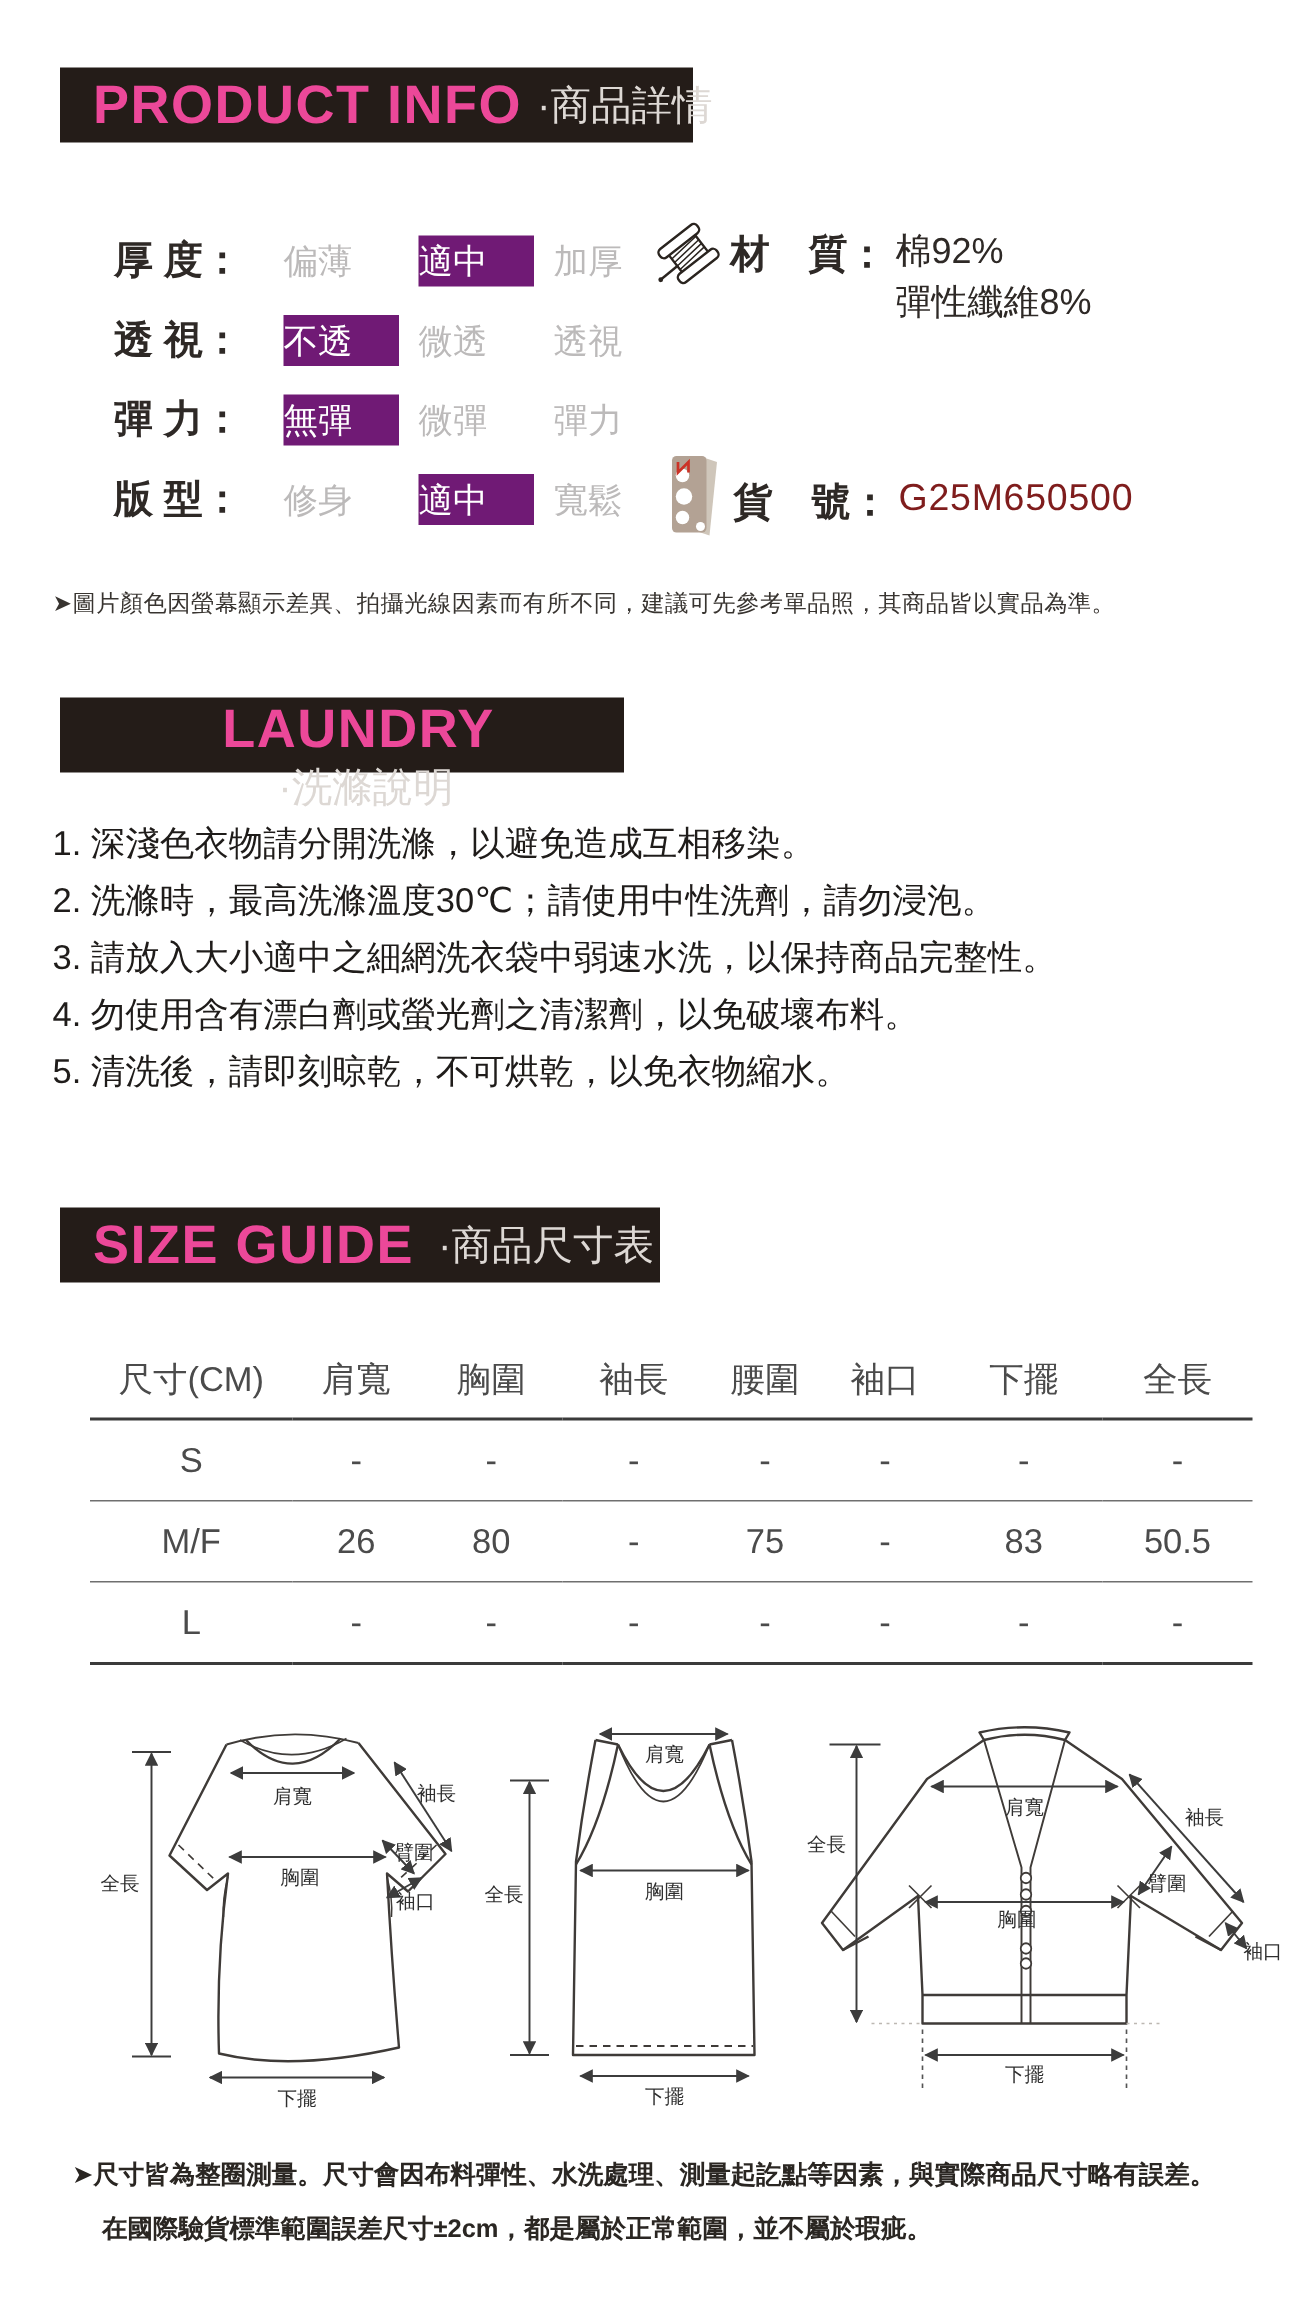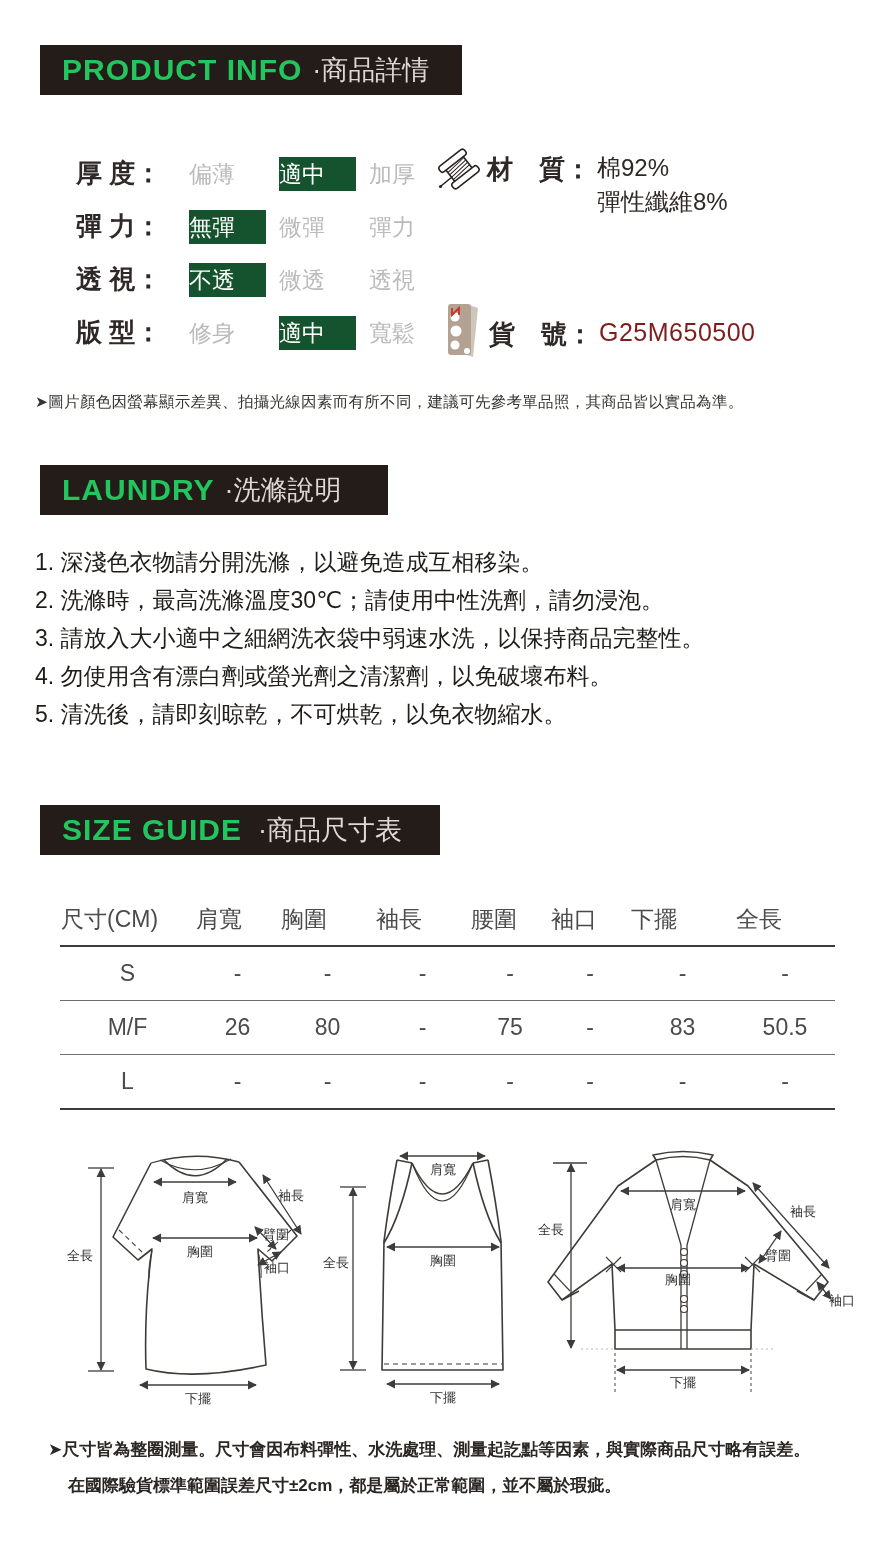--- a/index.html
+++ b/index.html
@@ -1,42 +1,42 @@
 <!DOCTYPE html>
 <html><head>
 <meta charset="utf-8">
 <style>
   html,body{margin:0;padding:0;background:#fff;}
   .page{position:relative;width:875px;height:1545px;background:#fff;overflow:hidden;
         font-family:"Liberation Sans","DejaVu Sans",sans-serif;color:#2b2724;}
   .sec-header{position:absolute;height:50px;background:#241c18;color:#fff;
               display:flex;align-items:center;padding:0 0 0 22px;box-sizing:border-box;}
-  .sec-header .en{font-weight:bold;font-size:30px;letter-spacing:1px;color:#22c55e;white-space:nowrap;}
+  .sec-header .en{font-weight:bold;font-size:36px;letter-spacing:1px;color:#ec4899;white-space:nowrap;}
   .sec-header .zh{font-size:27px;color:#ddd8d4;margin-left:10px;font-weight:400;white-space:nowrap;}
   
   .attrs{position:absolute;left:35px;top:147px;}
   .attr-row{display:flex;align-items:center;height:53px;}
   .attr-label{width:100px;font-size:26px;font-weight:600;color:#2e2926;white-space:nowrap;margin-left:41px;}
   .opt{width:77px;height:34px;line-height:34px;text-align:left;font-size:23px;
        color:#bcbaba;margin-left:13px;white-space:nowrap;}
-  .opt.selected{background:#14532d;color:#ffffff;}
+  .opt.selected{background:#701a75;color:#ffffff;}
   
   .material{position:absolute;left:437px;top:148px;display:flex;align-items:flex-start;}
   .material .lab,.itemno .lab{font-size:26px;font-weight:600;color:#2e2926;margin:4px 6px 0 6px;white-space:nowrap;}
   .material .val{font-size:24px;color:#2e2926;line-height:34px;margin-top:3px;}
   .itemno{position:absolute;left:443px;top:300px;display:flex;align-items:center;}
   .itemno .val{font-size:25px;color:#7f1d1d;letter-spacing:0.5px;}
   .note1{position:absolute;left:35px;top:392px;font-size:15.5px;color:#383430;letter-spacing:0.3px;}
   
   .laundry-list{position:absolute;left:35px;top:543px;font-size:23px;color:#1f1c1a;}
   .laundry-list div{height:38px;line-height:38px;white-space:nowrap;}
   
   .size-table{position:absolute;left:60px;top:893px;width:775px;border-collapse:collapse;
               font-size:23px;color:#4b4b4b;}
-  .size-table th{font-weight:normal;height:50px;border-bottom:2px solid #3b3b3b;text-align:left;}
+  .size-table th{font-weight:normal;height:50px;border-bottom:2px solid #3b3b3b;text-align:center;}
   .size-table td{height:51px;text-align:center;}
   .size-table tr.inner td{border-bottom:1px solid #6f6f6f;}
   .size-table tr.last td{border-bottom:2px solid #3b3b3b;}
   .diagram{position:absolute;}
   .note2{position:absolute;left:48px;top:1432px;font-size:17px;font-weight:600;color:#2a2622;}
   .note2 div{height:36px;line-height:36px;white-space:nowrap;}
   .note2 .l2{padding-left:20px;}
   svg text{font-family:"Liberation Sans","DejaVu Sans",sans-serif;}
 </style>
 </head>
@@ -50,30 +50,30 @@
   </div>
 
   <div class="attrs">
     <div class="attr-row">
       <span class="attr-label">厚 度：</span>
       <span class="opt">偏薄</span>
       <span class="opt selected">適中</span>
       <span class="opt">加厚</span>
     </div>
     <div class="attr-row">
+      <span class="attr-label">透 視：</span>
+      <span class="opt selected">不透</span>
+      <span class="opt">微透</span>
+      <span class="opt">透視</span>
+    </div>
+    <div class="attr-row">
       <span class="attr-label">彈 力：</span>
       <span class="opt selected">無彈</span>
       <span class="opt">微彈</span>
       <span class="opt">彈力</span>
-    </div>
-    <div class="attr-row">
-      <span class="attr-label">透 視：</span>
-      <span class="opt selected">不透</span>
-      <span class="opt">微透</span>
-      <span class="opt">透視</span>
     </div>
     <div class="attr-row">
       <span class="attr-label">版 型：</span>
       <span class="opt">修身</span>
       <span class="opt selected">適中</span>
       <span class="opt">寬鬆</span>
     </div>
   </div>
 
   <div class="material">
@@ -107,21 +107,21 @@
         <path d="M9,8 L9,15 L16,8 L16,15" stroke="#cc3226" stroke-width="1.8" fill="none"></path>
         <circle cx="24" cy="51" r="3" fill="#fff"></circle>
       </svg>
     </span>
     <span class="lab">貨　號：</span>
     <span class="val">G25M650500</span>
   </div>
 
   <div class="note1">➤圖片顏色因螢幕顯示差異、拍攝光線因素而有所不同，建議可先參考單品照，其商品皆以實品為準。</div>
 
-  <div class="sec-header" style="left:40px;top:465px;width:348px;">
+  <div class="sec-header" style="left:40px;top:465px;width:376px;flex-direction:column;">
     <span class="en">LAUNDRY</span>
     <span class="zh">·洗滌說明</span>
   </div>
 
   <div class="laundry-list">
     <div>1. 深淺色衣物請分開洗滌，以避免造成互相移染。</div>
     <div>2. 洗滌時，最高洗滌溫度30℃；請使用中性洗劑，請勿浸泡。</div>
     <div>3. 請放入大小適中之細網洗衣袋中弱速水洗，以保持商品完整性。</div>
     <div>4. 勿使用含有漂白劑或螢光劑之清潔劑，以免破壞布料。</div>
     <div>5. 清洗後，請即刻晾乾，不可烘乾，以免衣物縮水。</div>

